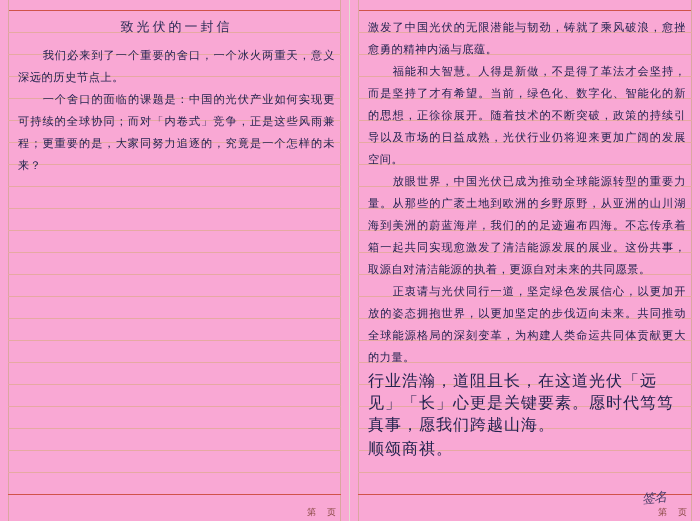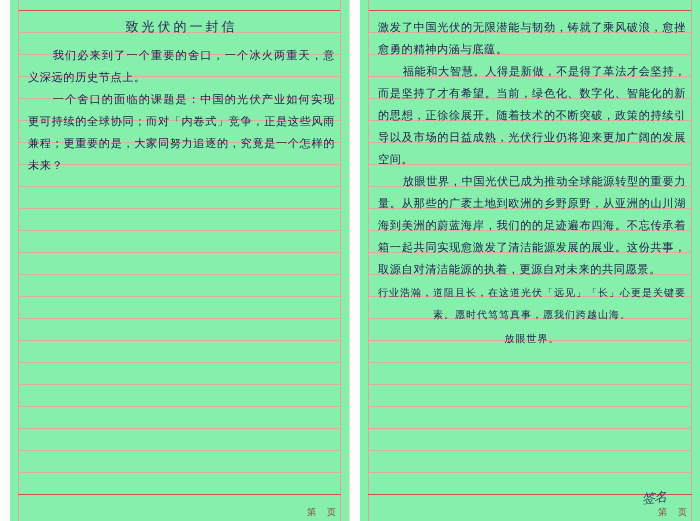--- a/index.html
+++ b/index.html
@@ -18,23 +18,22 @@
     width: 700px;
     height: 521px;
     background: #fdfdfb;
     display: flex;
   }
   .sheet {
     position: relative;
     width: 350px;
     height: 521px;
     box-sizing: border-box;
-    background: #86efac;
+    background: #f9a8d4;
     overflow: hidden;
-    margin-left: 10px;
   }
   .sheet.left {
     border-right: 1px solid #e2ded2;
   }
   
   .rules {
     position: absolute;
     left: 0; top: 0; right: 0; bottom: 0;
     pointer-events: none;
   }
@@ -88,26 +87,25 @@
     letter-spacing: 0.6px;
     text-align: justify;
     word-break: break-all;
     margin: 0;
   }
   .para.noindent {
     text-indent: 0;
   }
   .closing {
     font-family: "DejaVu Serif", serif;
-    font-size: 10px;
+    font-size: 16px;
     line-height: 22px;
     color: #23234f;
     letter-spacing: 1px;
     margin-top: 2px;
-    text-align: center;
   }
   .signature {
     position: absolute;
     right: 34px;
     bottom: 14px;
     font-family: "DejaVu Serif", serif;
     font-style: italic;
     font-size: 13px;
     color: #2a2a55;
     transform: rotate(-6deg);
@@ -193,21 +191,22 @@
       <div class="rule" style="top:428px"></div>
       <div class="rule" style="top:450px"></div>
       <div class="rule" style="top:472px"></div>
       <div class="bottom-border" style="top:494px"></div>
     </div>
 
     <div class="content">
       <p class="para noindent">激发了中国光伏的无限潜能与韧劲，铸就了乘风破浪，愈挫愈勇的精神内涵与底蕴。</p>
       <p class="para">福能和大智慧。人得是新做，不是得了革法才会坚持，而是坚持了才有希望。当前，绿色化、数字化、智能化的新的思想，正徐徐展开。随着技术的不断突破，政策的持续引导以及市场的日益成熟，光伏行业仍将迎来更加广阔的发展空间。</p>
       <p class="para">放眼世界，中国光伏已成为推动全球能源转型的重要力量。从那些的广袤土地到欧洲的乡野原野，从亚洲的山川湖海到美洲的蔚蓝海岸，我们的的足迹遍布四海。不忘传承着箱一起共同实现愈激发了清洁能源发展的展业。这份共事，取源自对清洁能源的执着，更源自对未来的共同愿景。</p>
+      <p class="para">正衷请与光伏同行一道，坚定绿色发展信心，以更加开放的姿态拥抱世界，以更加坚定的步伐迈向未来。共同推动全球能源格局的深刻变革，为构建人类命运共同体贡献更大的力量。</p>
       <div class="closing">行业浩瀚，道阻且长，在这道光伏「远见」「长」心更是关键要素。愿时代笃笃真事，愿我们跨越山海。</div>
-      <div class="closing">放眼世界。</div>
+      <div class="closing">顺颂商祺。</div>
     </div>
 
     <div class="signature">签名</div>
     <div class="page-footer">第　页</div>
   </div>
 
 </div>
 
 </body></html>

